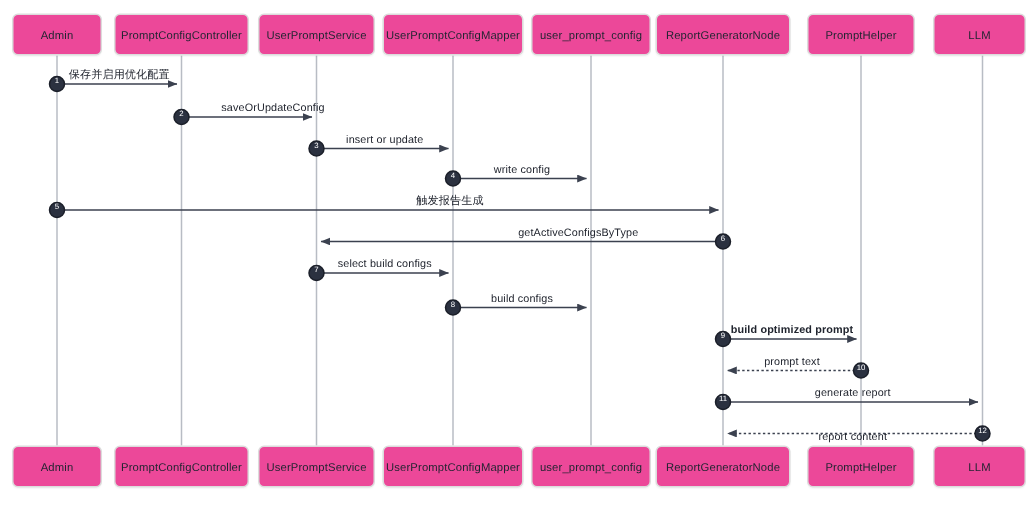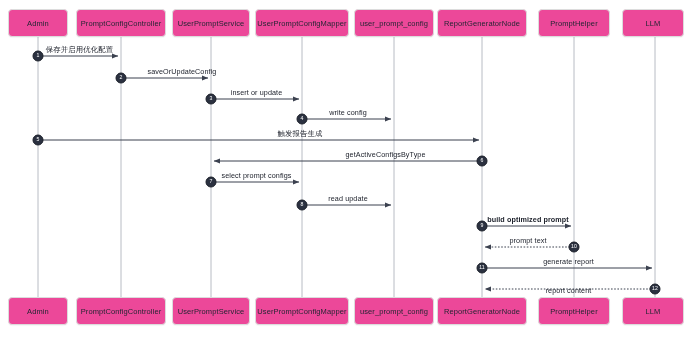--- a/index.html
+++ b/index.html
@@ -110,22 +110,22 @@
       <div class="participant-box" style="left: 538px; top: 297px; width: 72px; height: 28px;">PromptHelper</div>
       <div class="participant-box" style="left: 622px; top: 297px; width: 62px; height: 28px;">LLM</div>
     </div>
   <div id="labels">
       <div class="msg-label cjk" style="left: 79.5px; top: 45px; text-align: right;">保存并启用优化配置</div>
       <div class="msg-label" style="left: 166px; top: 67px; padding-left: 32px;">saveOrUpdateConfig</div>
       <div class="msg-label" style="left: 256.5px; top: 88px;">insert or update</div>
       <div class="msg-label" style="left: 348px; top: 108px;">write config</div>
       <div class="msg-label cjk" style="left: 260px; top: 129px; margin-left: 40px;">触发报告生成</div>
       <div class="msg-label" style="left: 346.5px; top: 150px; margin-left: 39px;">getActiveConfigsByType</div>
-      <div class="msg-label" style="left: 256.5px; top: 171px;">select prompt configs</div>
-      <div class="msg-label" style="left: 348px; top: 194px;">read update</div>
+      <div class="msg-label" style="left: 256.5px; top: 171px;">select build configs</div>
+      <div class="msg-label" style="left: 348px; top: 194px;">build configs</div>
       <div class="msg-label" style="left: 528px; top: 215px; font-weight: bold;">build optimized prompt</div>
       <div class="msg-label" style="left: 528px; top: 236px;">prompt text</div>
       <div class="msg-label" style="left: 568.5px; top: 257px;">generate report</div>
       <div class="msg-label" style="left: 568.5px; top: 286px;">report content</div>
     </div>
   <div id="seq-nums">
       <div class="seq-num" style="left: 38px; top: 56px;">1</div>
       <div class="seq-num" style="left: 121px; top: 78px;">2</div>
       <div class="seq-num" style="left: 211px; top: 99px;">3</div>
       <div class="seq-num" style="left: 302px; top: 119px;">4</div>

